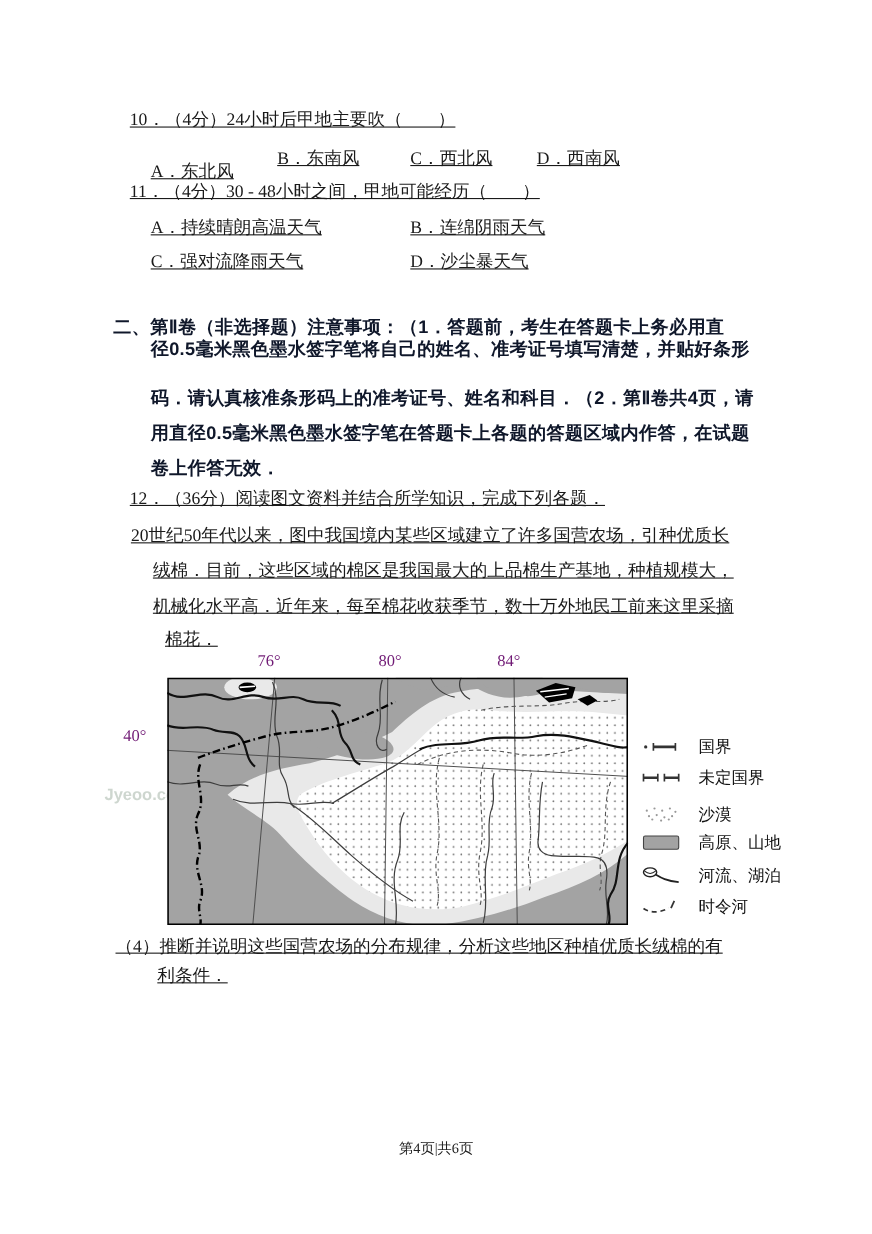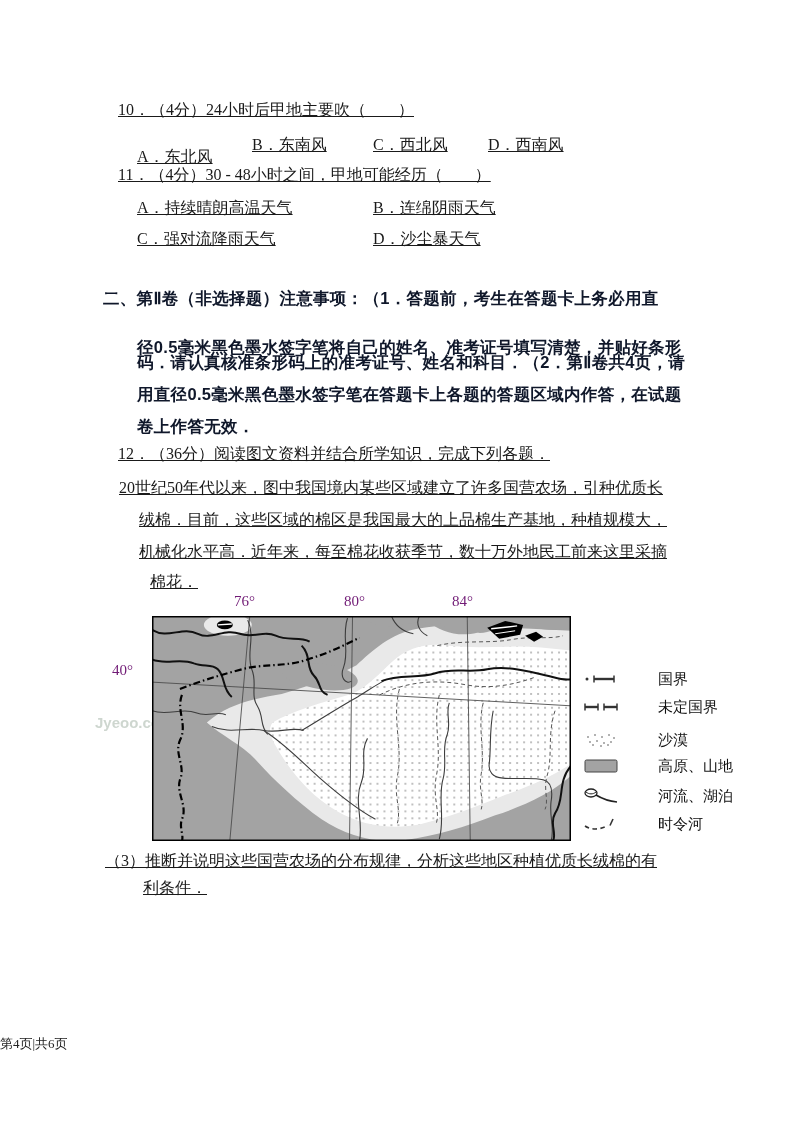--- a/index.html
+++ b/index.html
@@ -9,43 +9,43 @@
   }
   .line { position:absolute; line-height:1.15; white-space:nowrap; font-size:16px;text-decoration:underline; }
   .bold-line {
     position:absolute; line-height:1.15; white-space:nowrap;
     font-family:"Liberation Sans", sans-serif; font-weight:700;
     font-size:16.5px; letter-spacing:0.3px; color:#0f172a;
   }
   .maplabel { position:absolute; font-size:15px; color:#701a75; white-space:nowrap; }
   .legend-row { position:absolute; height:20px; display:flex; align-items:center; }
   .legend-sym { width:36px; height:16px; margin-right:16px; flex:0 0 36px; }
-  .legend-text { font-size:15px; color:#111; white-space:nowrap;margin-left:23px; }
-  .footer { position:absolute; left:0; right:0; text-align:left; font-size:13px; color:#222; }
+  .legend-text { font-size:15px; color:#111; white-space:nowrap; }
+  .footer { position:absolute; left:0; right:0; text-align:center; font-size:13px; color:#222; }
   .watermark { position:absolute; font-family:"Liberation Sans", sans-serif;
     font-size:15px; font-weight:700; color:#c2cdc4; opacity:.8; z-index:0; }
   .map-wrap { position:absolute; z-index:1; }
 </style>
 </head>
 <body>
 
 <div class="line" style="left:118px; top:101px">10．（4分）24小时后甲地主要吹（　　）</div>
 <div class="line" style="left:137px; top:148px">A．东北风</div>
 <div class="line" style="left:252px; top:136px">B．东南风</div>
 <div class="line" style="left:373px; top:136px">C．西北风</div>
 <div class="line" style="left:488px; top:136px">D．西南风</div>
 
 <div class="line" style="left:118px; top:166px">11．（4分）30 - 48小时之间，甲地可能经历（　　）</div>
 <div class="line" style="left:137px; top:199px">A．持续晴朗高温天气</div>
 <div class="line" style="left:373px; top:199px">B．连绵阴雨天气</div>
 <div class="line" style="left:137px; top:230px">C．强对流降雨天气</div>
 <div class="line" style="left:373px; top:230px">D．沙尘暴天气</div>
 
 <div class="bold-line" style="left:103px; top:289px">二、第Ⅱ卷（非选择题）注意事项：（1．答题前，考生在答题卡上务必用直</div>
-<div class="bold-line" style="left:137px; top:338px">径0.5毫米黑色墨水签字笔将自己的姓名、准考证号填写清楚，并贴好条形</div>
+<div class="bold-line" style="left:137px; top:309px">径0.5毫米黑色墨水签字笔将自己的姓名、准考证号填写清楚，并贴好条形</div>
 <div class="bold-line" style="left:137px; top:353px">码．请认真核准条形码上的准考证号、姓名和科目．（2．第Ⅱ卷共4页，请</div>
 <div class="bold-line" style="left:137px; top:385px">用直径0.5毫米黑色墨水签字笔在答题卡上各题的答题区域内作答，在试题</div>
 <div class="bold-line" style="left:137px; top:417px">卷上作答无效．</div>
 
 <div class="line" style="left:118px; top:445px">12．（36分）阅读图文资料并结合所学知识，完成下列各题．</div>
 <div class="line" style="left:119px; top:479px">20世纪50年代以来，图中我国境内某些区域建立了许多国营农场，引种优质长</div>
 <div class="line" style="left:139px; top:511px">绒棉．目前，这些区域的棉区是我国最大的上品棉生产基地，种植规模大，</div>
 <div class="line" style="left:139px; top:543px">机械化水平高．近年来，每至棉花收获季节，数十万外地民工前来这里采摘</div>
 <div class="line" style="left:150px; top:573px">棉花．</div>
 
@@ -184,16 +184,16 @@
   <span class="legend-text">河流、湖泊</span>
 </div>
 <div class="legend-row" style="left:583px; top:814px">
   <svg class="legend-sym" viewBox="0 0 36 16">
     <path d="M2,10 C8,14 17,14 25,9.5" stroke="#333" stroke-width="1.6" fill="none" stroke-dasharray="4.5 3.5"></path>
     <path d="M30,3 L27,9.5" stroke="#333" stroke-width="1.6" fill="none"></path>
   </svg>
   <span class="legend-text">时令河</span>
 </div>
 
-<div class="line" style="left:105px; top:852px">（3）推断并说明这些国营农场的分布规律，分析这些地区种植优质长绒棉的有</div>
+<div class="line" style="left:105px; top:852px">（4）推断并说明这些国营农场的分布规律，分析这些地区种植优质长绒棉的有</div>
 <div class="line" style="left:143px; top:879px">利条件．</div>
 
 <div class="footer" style="top:1035px">第4页|共6页</div>
 
 </body></html>

